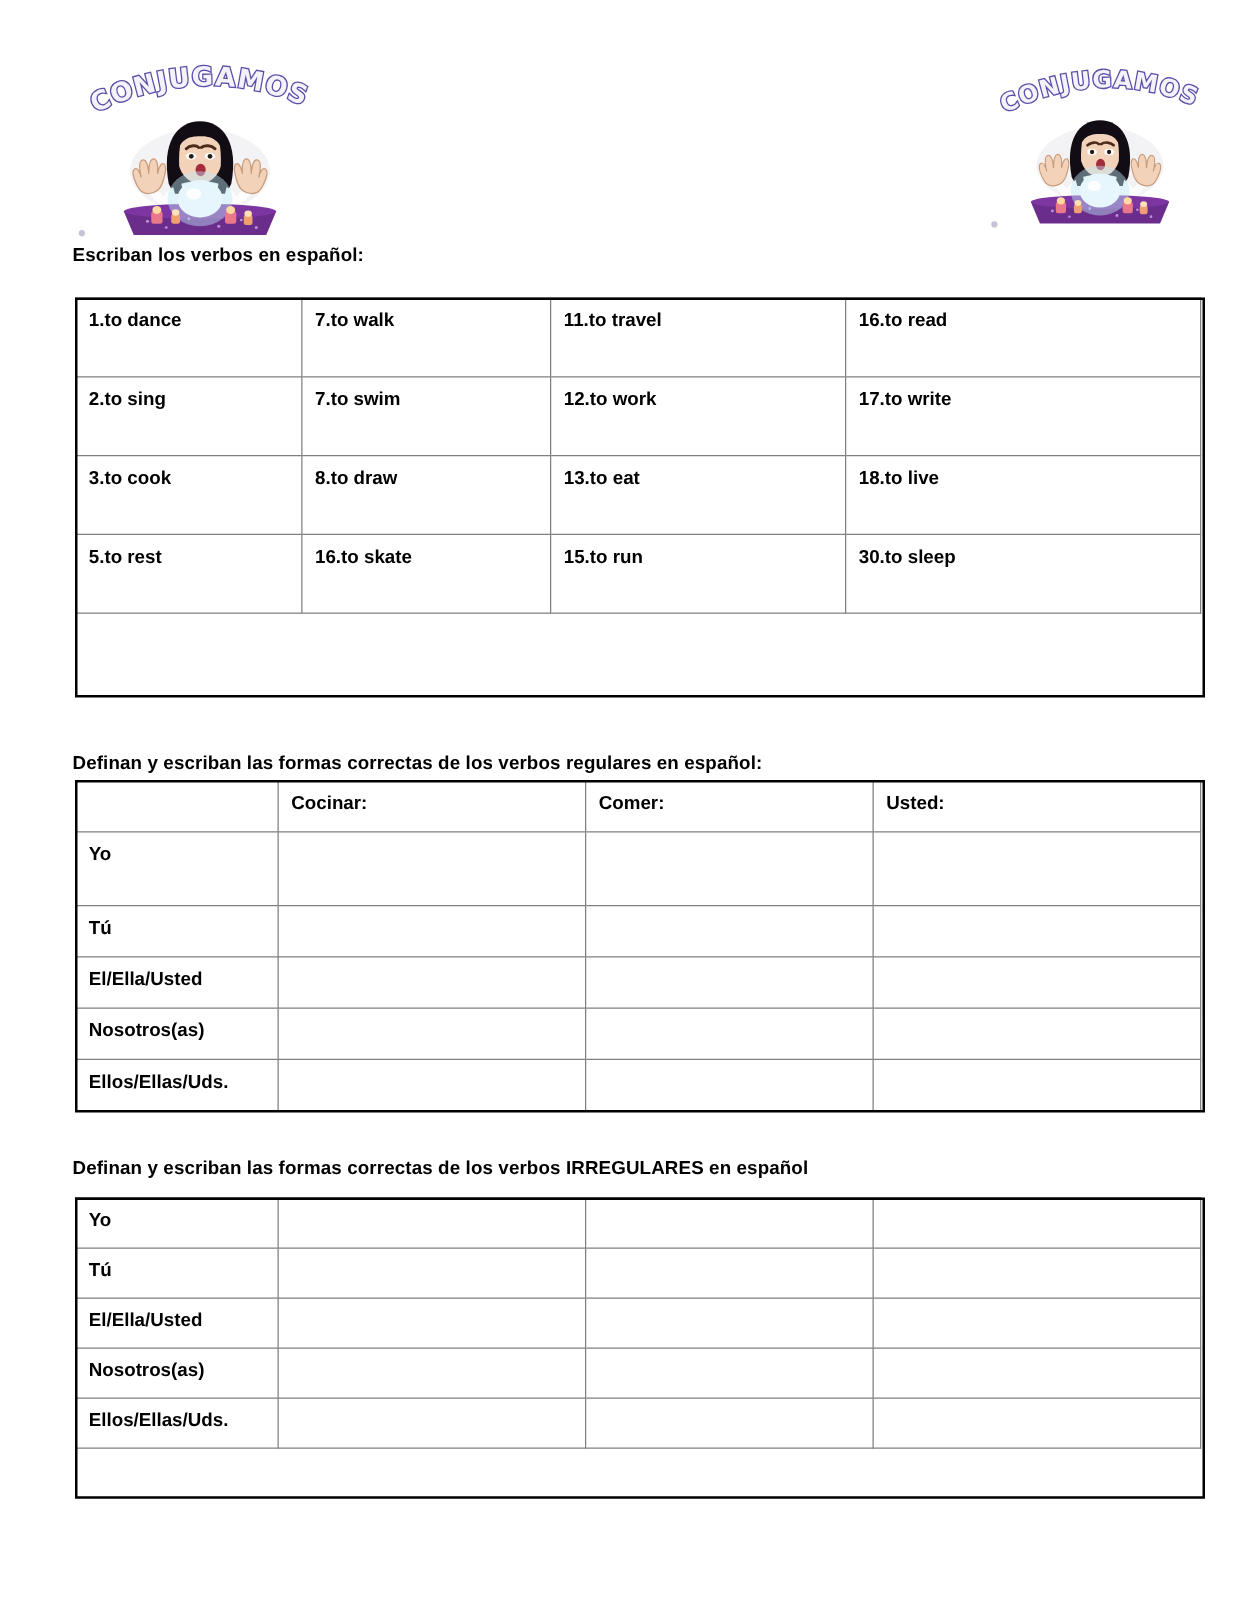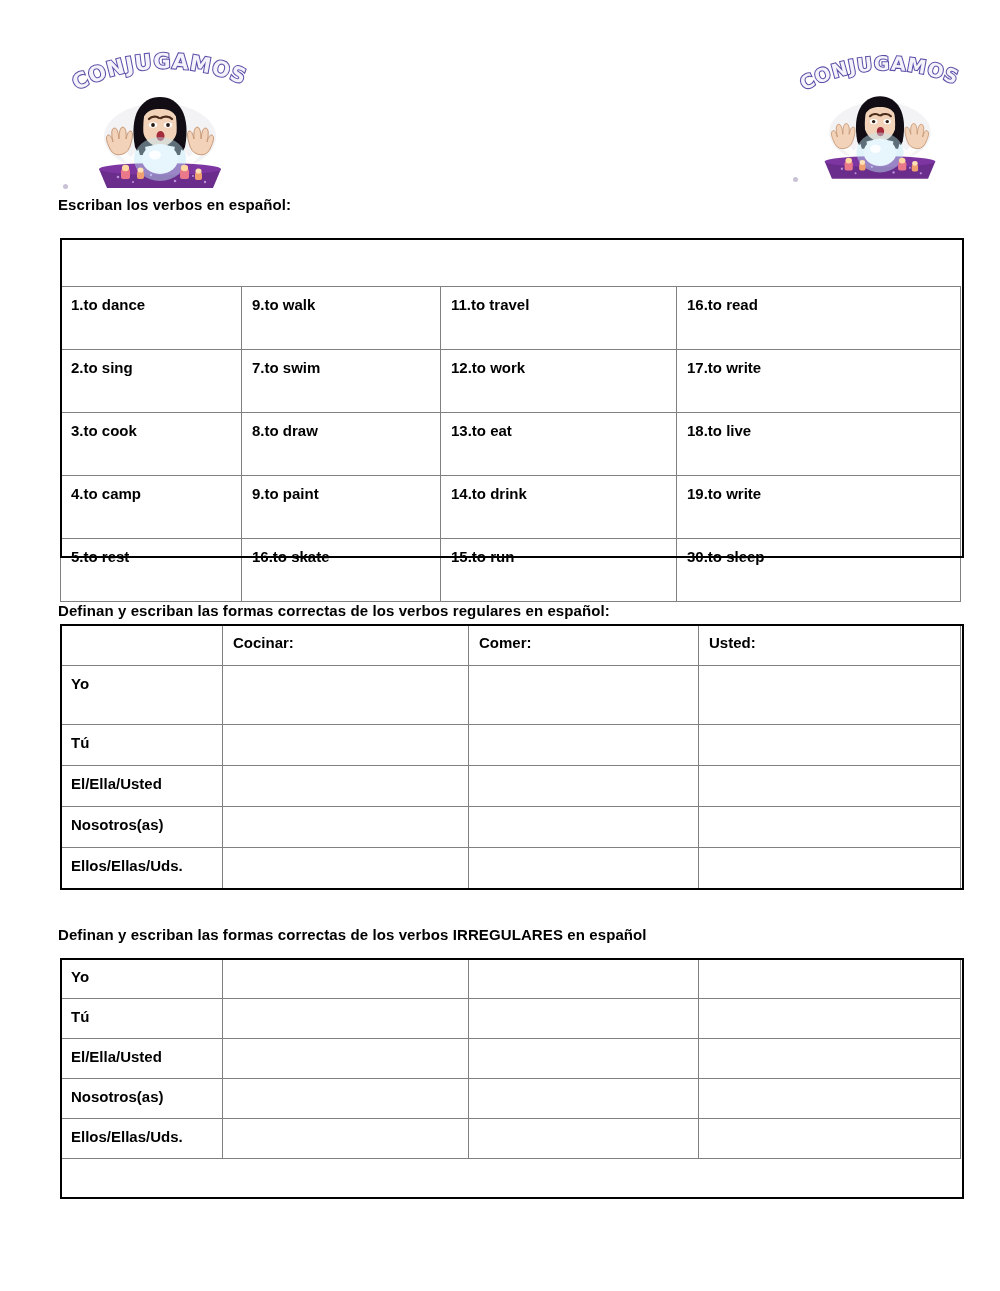--- a/index.html
+++ b/index.html
@@ -102,21 +102,21 @@
   }
 
   
   .tbl-frame {
     position: absolute;
     border: 2px solid #000000;
     pointer-events: none;
   }
 
   
-  #table-verbs { left: 60px; top: 238px; width: 900px; margin-top: 48px; }
+  #table-verbs { left: 60px; top: 238px; width: 900px; }
   #table-verbs td { height: 53px; }
   #frame-verbs { left: 60px; top: 238px; width: 900px; height: 316px; }
 
   
   #table-regular { left: 60px; top: 624px; width: 900px; }
   #table-regular td { height: 31px; }
   #table-regular tr.tall td { height: 49px; }
   #table-regular tr.head td { height: 31px; }
   #frame-regular { left: 60px; top: 624px; width: 900px; height: 262px; }
 
@@ -266,41 +266,35 @@
   <table id="table-verbs">
     <colgroup>
       <col style="width:181px">
         <col style="width:199px">
         <col style="width:236px">
         <col style="width:284px">
     </colgroup>
     <tbody>
       <tr>
         <td>1.to dance</td>
-        <td>9.to walk</td>
+        <td>7.to walk</td>
         <td>11.to travel</td>
         <td>16.to read</td>
       </tr>
       <tr class="bolder-row">
         <td>2.to sing</td>
         <td>7.to swim</td>
         <td>12.to work</td>
         <td>17.to write</td>
       </tr>
       <tr>
         <td>3.to cook</td>
         <td>8.to draw</td>
         <td>13.to eat</td>
         <td>18.to live</td>
-      </tr>
-      <tr class="bolder-row">
-        <td>4.to camp</td>
-        <td>9.to paint</td>
-        <td>14.to drink</td>
-        <td>19.to write</td>
       </tr>
       <tr class="bolder-row">
         <td>5.to rest</td>
         <td>16.to skate</td>
         <td>15.to run</td>
         <td>30.to sleep</td>
       </tr>
     </tbody>
   </table>
   <div class="tbl-frame" id="frame-verbs"></div>

